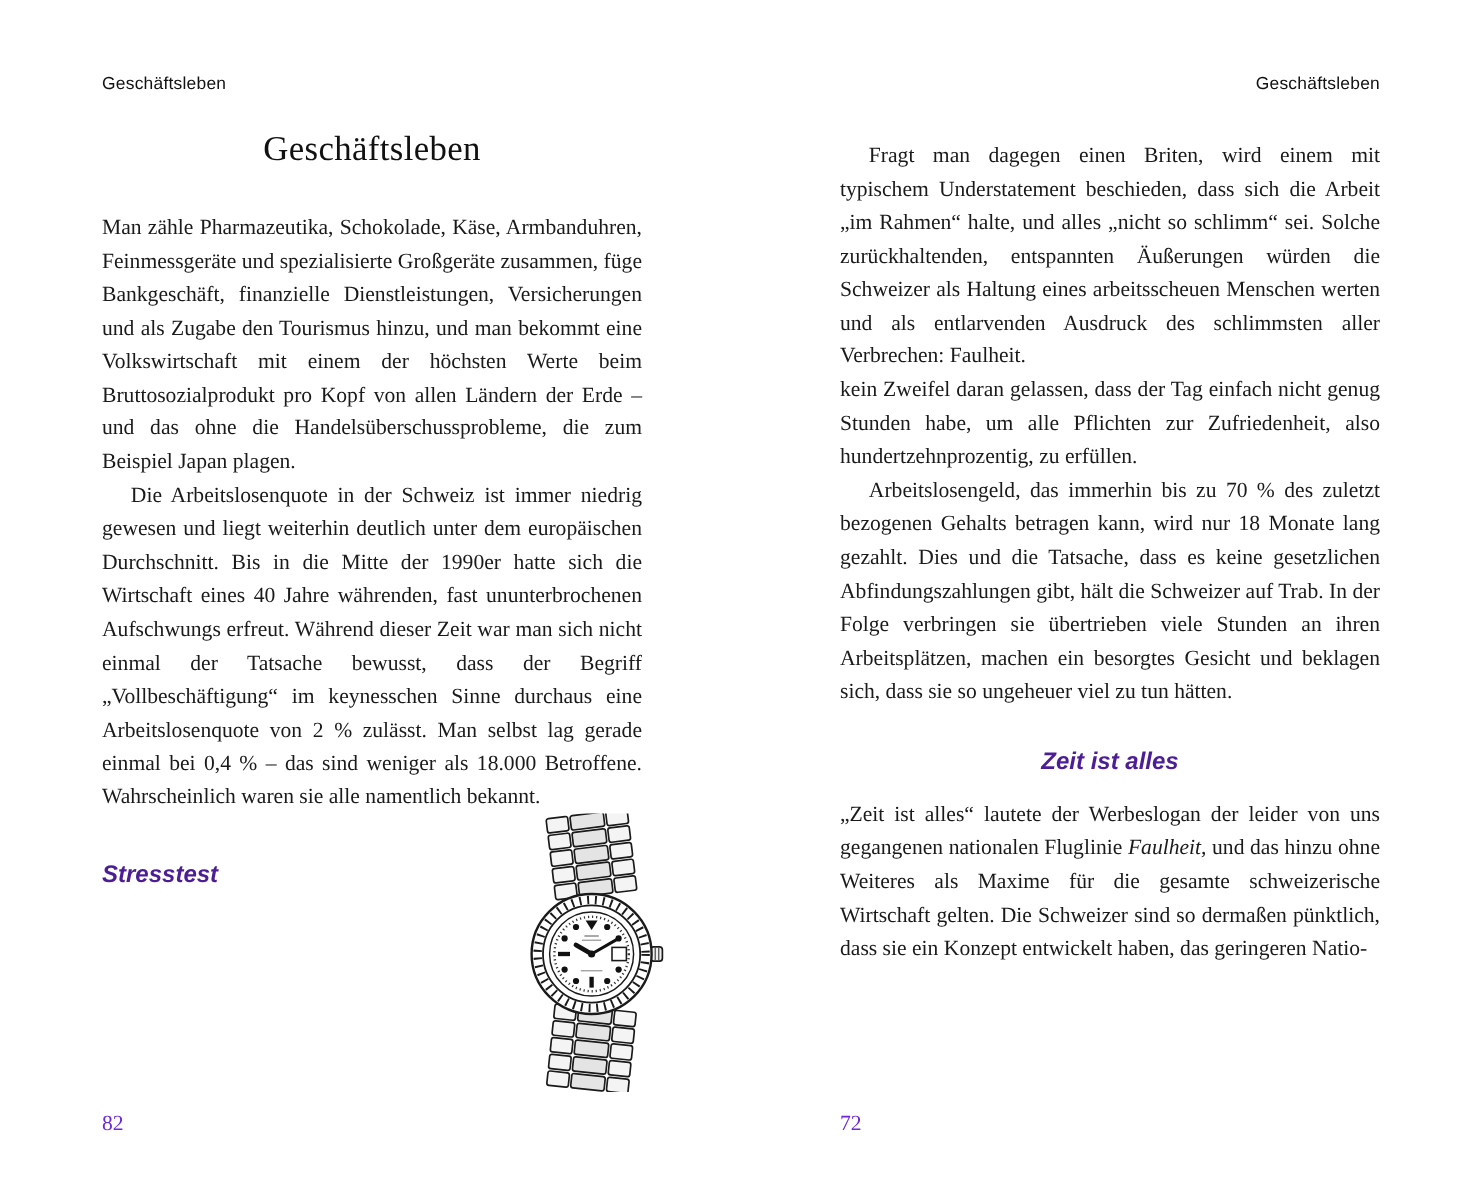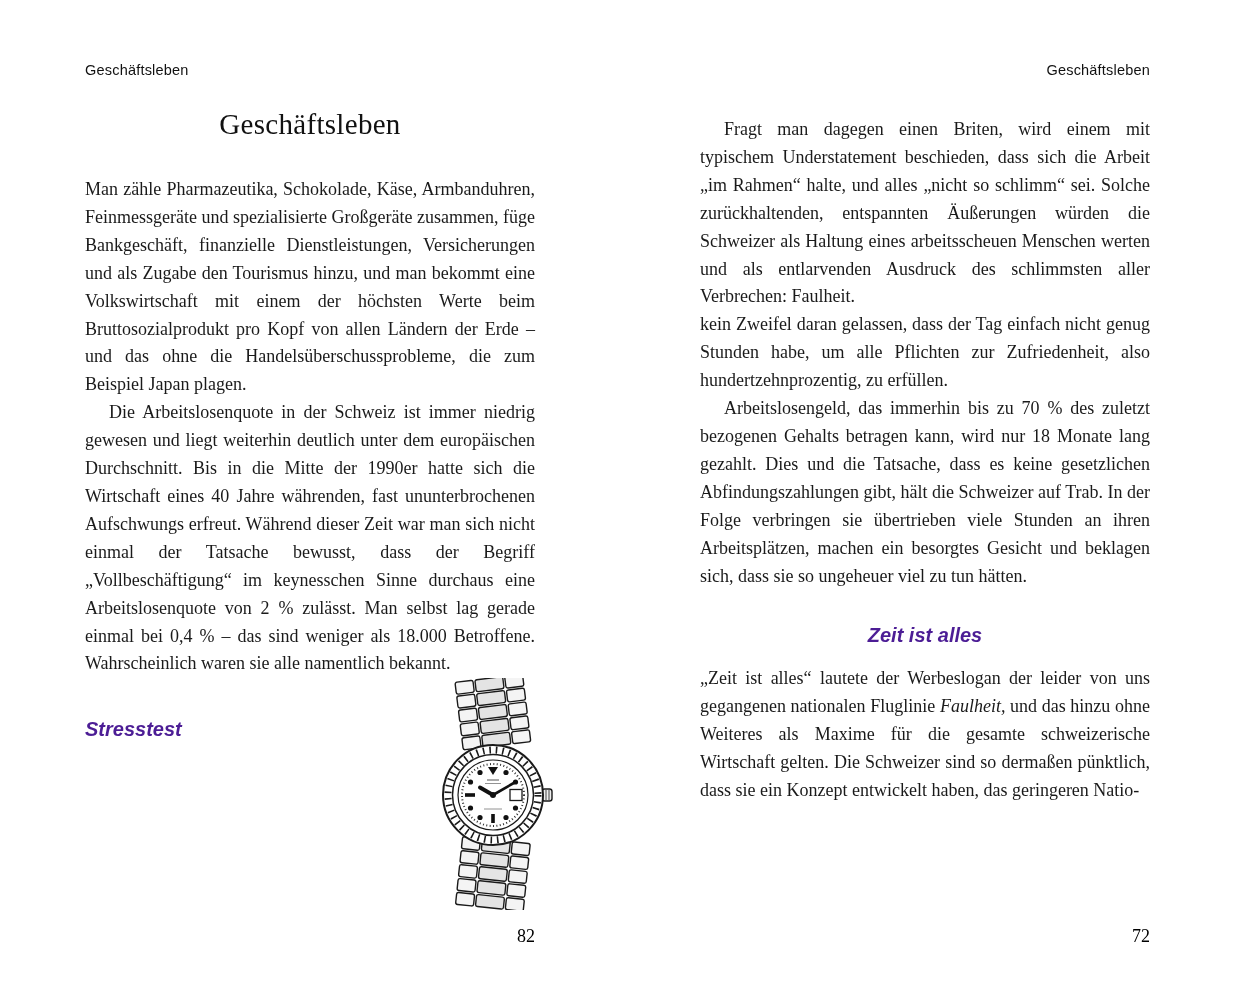--- a/index.html
+++ b/index.html
@@ -54,21 +54,21 @@
   .stress-para { width:331px; }
 
   .figure-watch {
     position:absolute; left:332px; top:678px;
     width:152px; height:232px;
   }
   .figure-watch svg { display:block; }
 
   .page-number {
     position:absolute; top:926px; left:0; width:100%;
-    text-align:right; font-size:18px; color:#000000;
+    text-align:left; font-size:18px; color:#6d28d9;
   }
 </style>
 </head>
 <body>
 
 <div class="spread">
 
   <div class="page page-left">
     <div class="running-header">Geschäftsleben</div>
 

